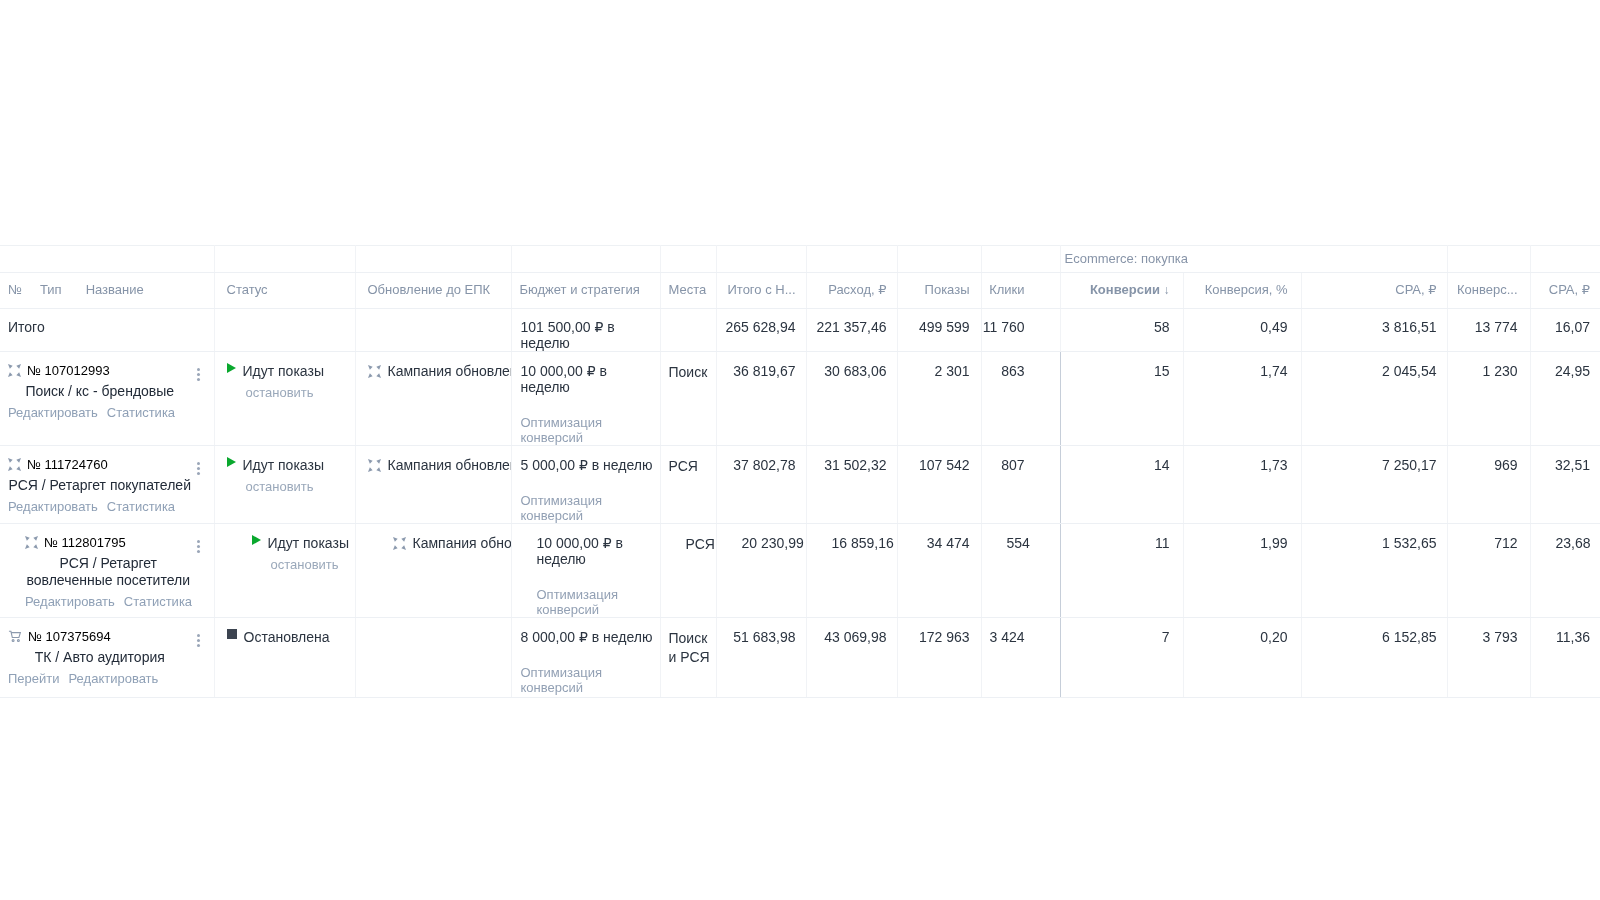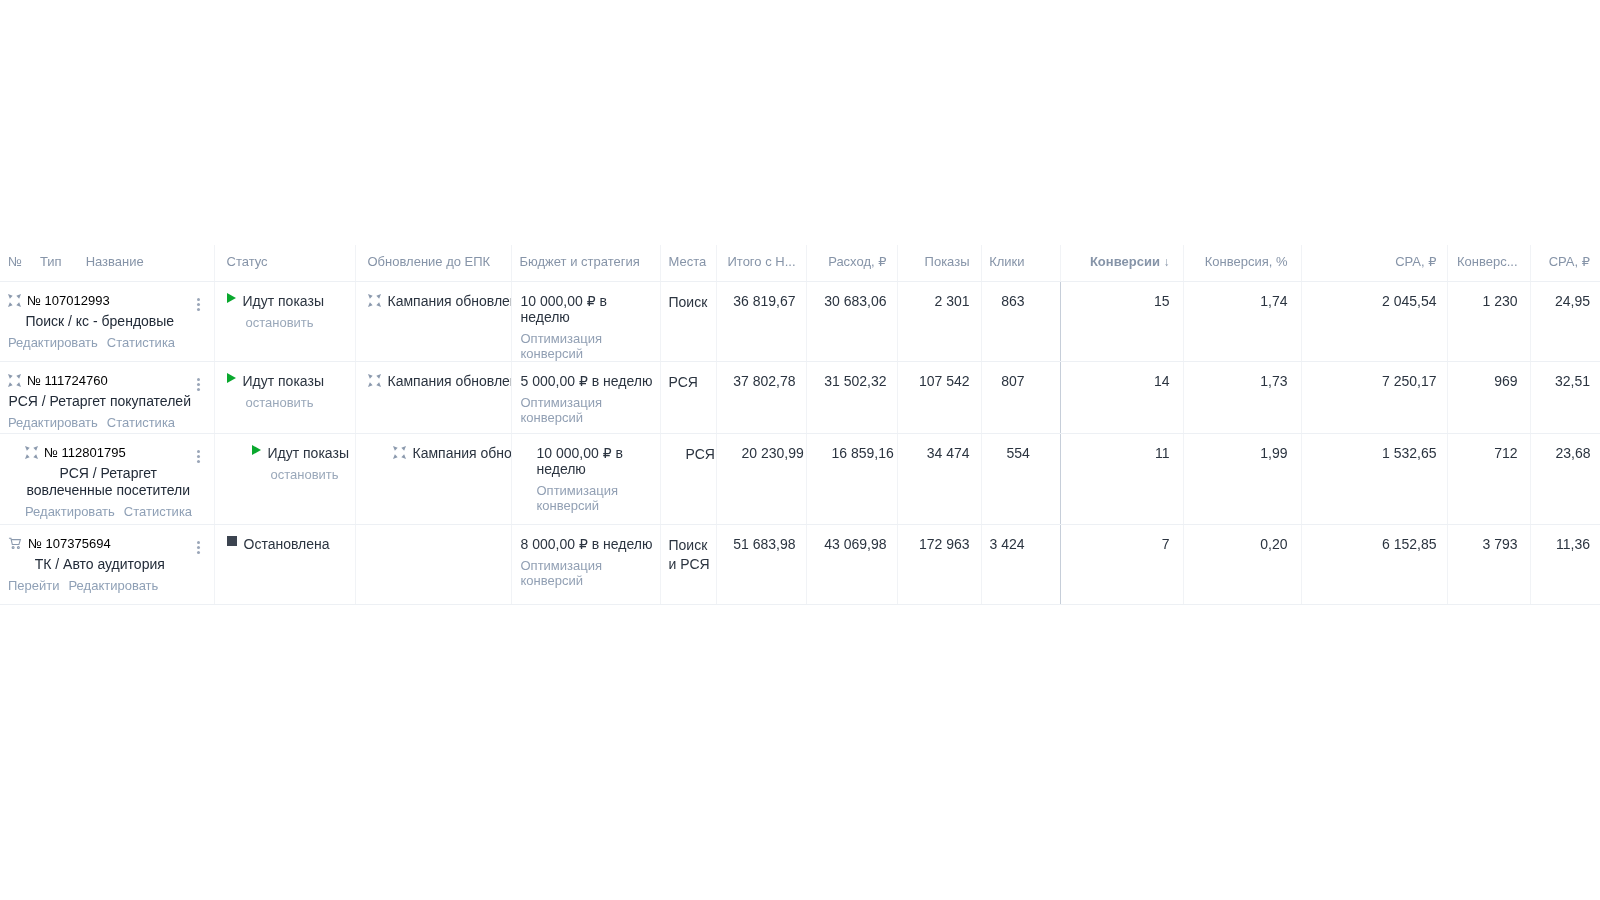--- a/index.html
+++ b/index.html
@@ -42,21 +42,21 @@
   
   .status-line { display:flex; align-items:flex-start; gap:7px; padding-left:12px; white-space:nowrap; }
   .play-tri { width:0; height:0; border-left:9px solid #0aa82e; border-top:5.5px solid transparent;
     border-bottom:5.5px solid transparent; display:inline-block; }
   .stop-sq { width:10px; height:10px; background:#3c4450; display:inline-block; }
   .status-action { margin:6px 0 0 31px; font-size:13px; color:#9aa8ba; cursor:pointer; }
   
   .update-line { display:flex; align-items:center; gap:7px; padding-left:12px; white-space:nowrap; }
   
   .budget-cell { padding-left:9px; }
-  .strategy { margin-top:6px; font-size:13px; color:#92a0b4; cursor:pointer; }
+  .strategy { margin-top:20px; font-size:13px; color:#92a0b4; cursor:pointer; }
   .places { padding-left:8px; padding-right:4px; line-height:19px; }
   .epk-icon svg, .cart-icon svg { display:block; }
   .band-label { }
 </style>
 </head>
 <body>
 
 <table class="campaign-table">
   <colgroup>
     <col style="width:214px">
@@ -69,20 +69,34 @@
       <col style="width:84px">
       <col style="width:79px">
     <col style="width:123px">
       <col style="width:118px">
       <col style="width:146px">
     <col style="width:83px">
       <col style="width:70px">
   </colgroup>
 
   <tbody>
+      <tr class="band">
+    <td></td>
+        <td></td>
+        <td></td>
+        <td></td>
+        <td></td>
+        <td></td>
+        <td></td>
+        <td></td>
+        <td class="c8"></td>
+    <td colspan="3" class="band-label">Ecommerce: покупка</td>
+    <td></td>
+        <td></td>
+  </tr>
 
   <tr class="head">
     <td class="pl">
       <span>№</span><span class="hdr-gap1">Тип</span><span class="hdr-gap2">Название</span>
     </td>
     <td class="pl" style="padding-left:12px">Статус</td>
     <td class="pl" style="padding-left:12px">Обновление до ЕПК</td>
     <td class="pl" style="">Бюджет и стратегия</td>
     <td class="pl">Места</td>
     <td class="num c5n">Итого с Н...</td>
@@ -92,20 +106,36 @@
     <td class="num c9n sorted">
       <span>Конверсии</span>
       <span style="font-weight:400;font-size:12px">↓</span>
     </td>
     <td class="num c10n">Конверсия, %</td>
     <td class="num c11n">CPA, ₽</td>
     <td class="num c12n">Конверс...</td>
     <td class="num c13n">CPA, ₽</td>
   </tr>
 
+  <tr class="totals">
+    <td class="pl">Итого</td>
+    <td></td>
+        <td></td>
+    <td class="pl" style="padding-left:9px">101 500,00 ₽ в неделю</td>
+    <td></td>
+    <td class="num c5n">265 628,94</td>
+    <td class="num c6n">221 357,46</td>
+    <td class="num c7n">499 599</td>
+    <td class="num c8n">11 760</td>
+    <td class="num c9n">58</td>
+    <td class="num c10n">0,49</td>
+    <td class="num c11n">3 816,51</td>
+    <td class="num c12n">13 774</td>
+    <td class="num c13n">16,07</td>
+  </tr>
 
   <tr class="data r1">
     <td class="name-cell">
       <div class="camp-no">
         <span class="epk-icon">
               <svg width="13" height="13" viewBox="0 0 14 14" fill="#8c9aae">
                 <polygon points="0,0 5,2 2,5"></polygon>
                 <polygon points="14,0 9,2 12,5"></polygon>
                 <polygon points="0,14 2,9 5,12"></polygon>
                 <polygon points="14,14 12,9 9,12"></polygon>

